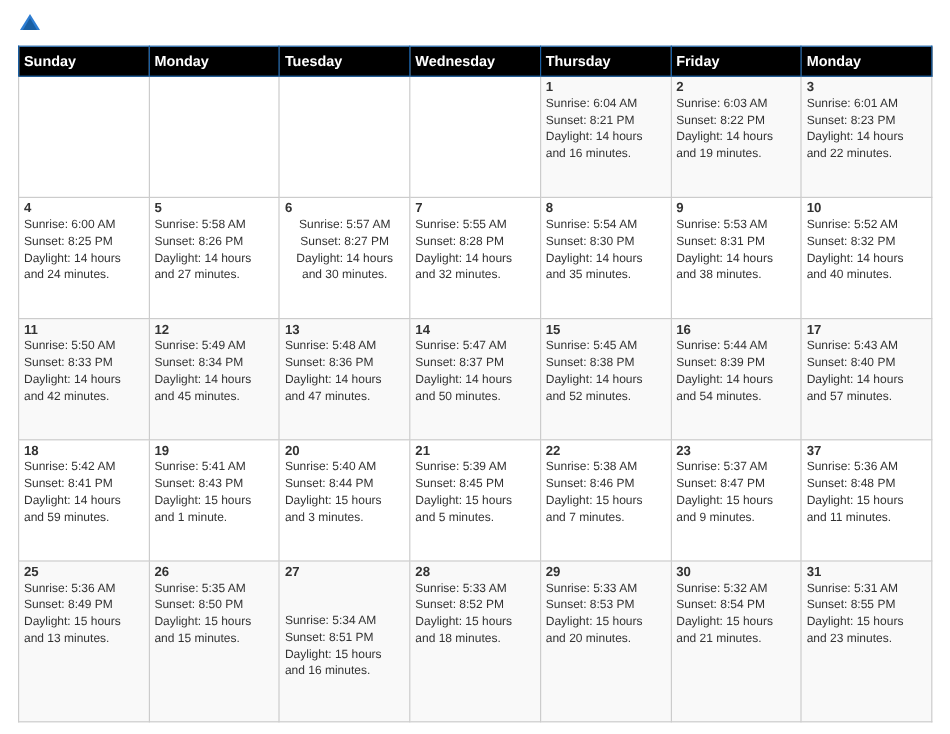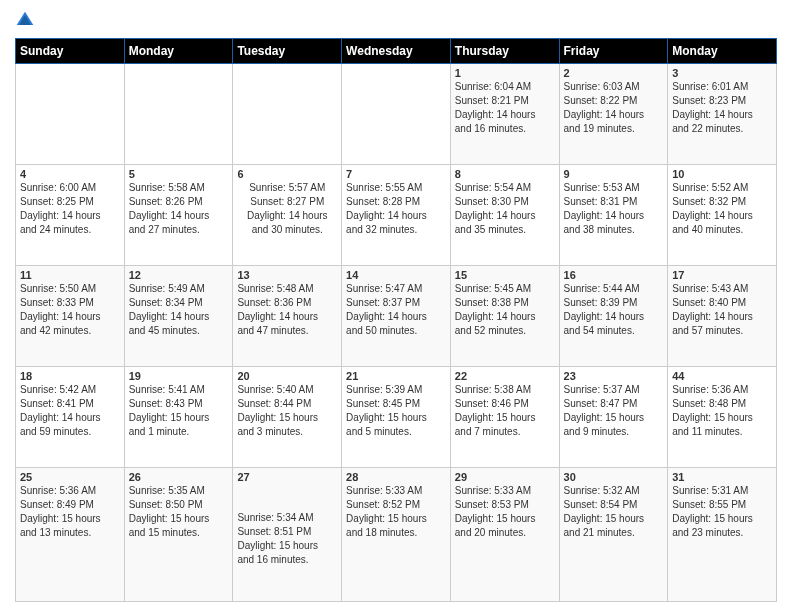--- a/index.html
+++ b/index.html
@@ -303,21 +303,21 @@
 and 7 minutes.</div>
           </td>
           <td>
             <span class="day-num">23</span>
             <div class="day-info" style="white-space: pre-line;">Sunrise: 5:37 AM
 Sunset: 8:47 PM
 Daylight: 15 hours
 and 9 minutes.</div>
           </td>
           <td>
-            <span class="day-num">44</span>
+            <span class="day-num">37</span>
             <div class="day-info" style="white-space: pre-line;">Sunrise: 5:36 AM
 Sunset: 8:48 PM
 Daylight: 15 hours
 and 11 minutes.</div>
           </td>
         </tr>
         <tr>
           <td>
             <span class="day-num">25</span>
             <div class="day-info" style="white-space: pre-line;">Sunrise: 5:36 AM

